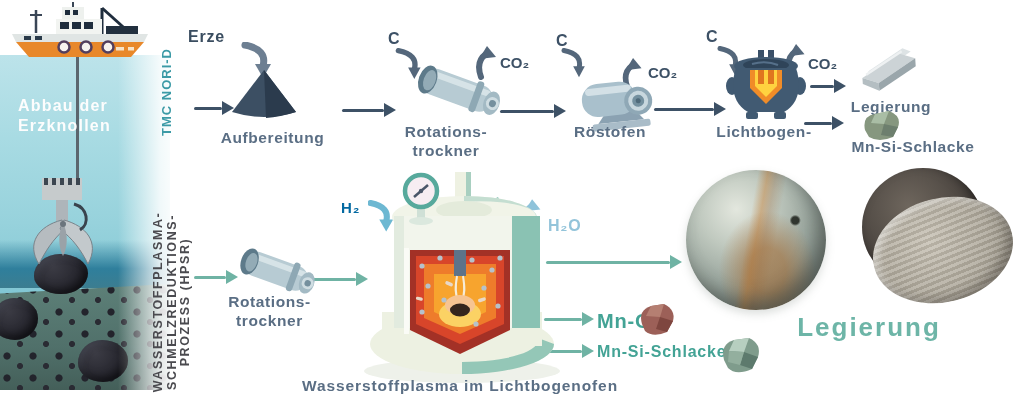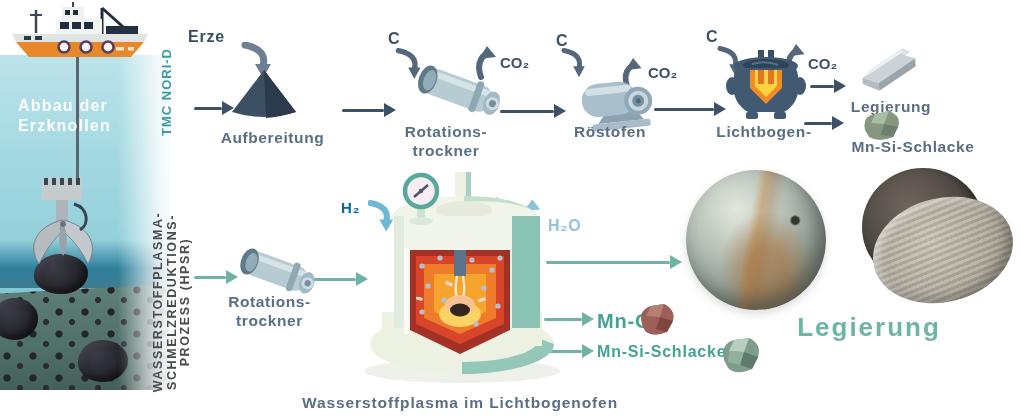--- a/index.html
+++ b/index.html
@@ -362,21 +362,21 @@
         <circle cx="70" cy="146" r="2.6"></circle>
       <circle cx="124" cy="158" r="2.6"></circle>
         <circle cx="148" cy="92" r="2.6"></circle>
     </g>
     <g fill="#e8d8c8">
       <rect x="93" y="116" width="8" height="3.5" rx="1.7" transform="rotate(24 97 118)"></rect>
       <rect x="126" y="132" width="8" height="3.5" rx="1.7" transform="rotate(-18 130 134)"></rect>
       <rect x="64" y="131" width="7" height="3.2" rx="1.6" transform="rotate(12 67 132)"></rect>
     </g>
   </svg>
-  <div class="abs lbl" style="left:295px;top:393px;width:330px;letter-spacing:.9px;text-align:center;">Wasserstoffplasma im Lichtbogenofen</div>
+  <div class="abs lbl" style="left:295px;top:376px;width:330px;letter-spacing:.9px;text-align:center;">Wasserstoffplasma im Lichtbogenofen</div>
 
   <div class="abs tlbl" style="left:597px;top:310px;font-size:20px;">Mn-O</div>
   <svg class="abs" style="left:634px;top:300px;" width="44" height="38" viewBox="0 0 44 38">
     <path d="M8 24 Q4 10 17 6 L30 4 Q42 10 39 21 L33 32 Q19 38 11 31 Z" fill="#9c6058"></path>
     <polygon points="17,6 30,4 26,17 12,16" fill="#b57f72"></polygon>
     <polygon points="26,17 39,21 33,32 22,29" fill="#7e463f"></polygon>
   </svg>
   <div class="abs tlbl" style="left:597px;top:343px;font-size:16px;">Mn-Si-Schlacke</div>
   <svg class="abs" style="left:716px;top:334px;" width="48" height="42" viewBox="0 0 48 42">
     <path d="M8 26 Q4 10 18 6 L33 4 Q46 10 42 23 L36 35 Q20 42 12 34 Z" fill="#7f9c8c"></path>

